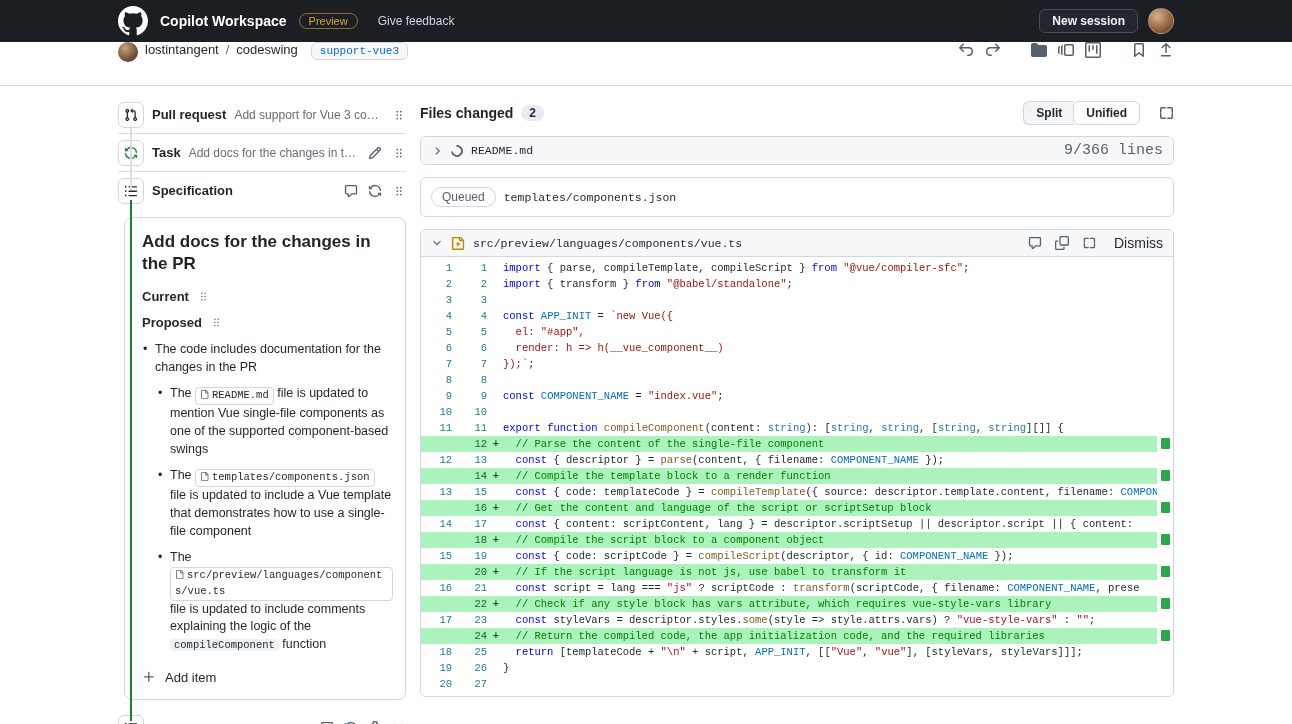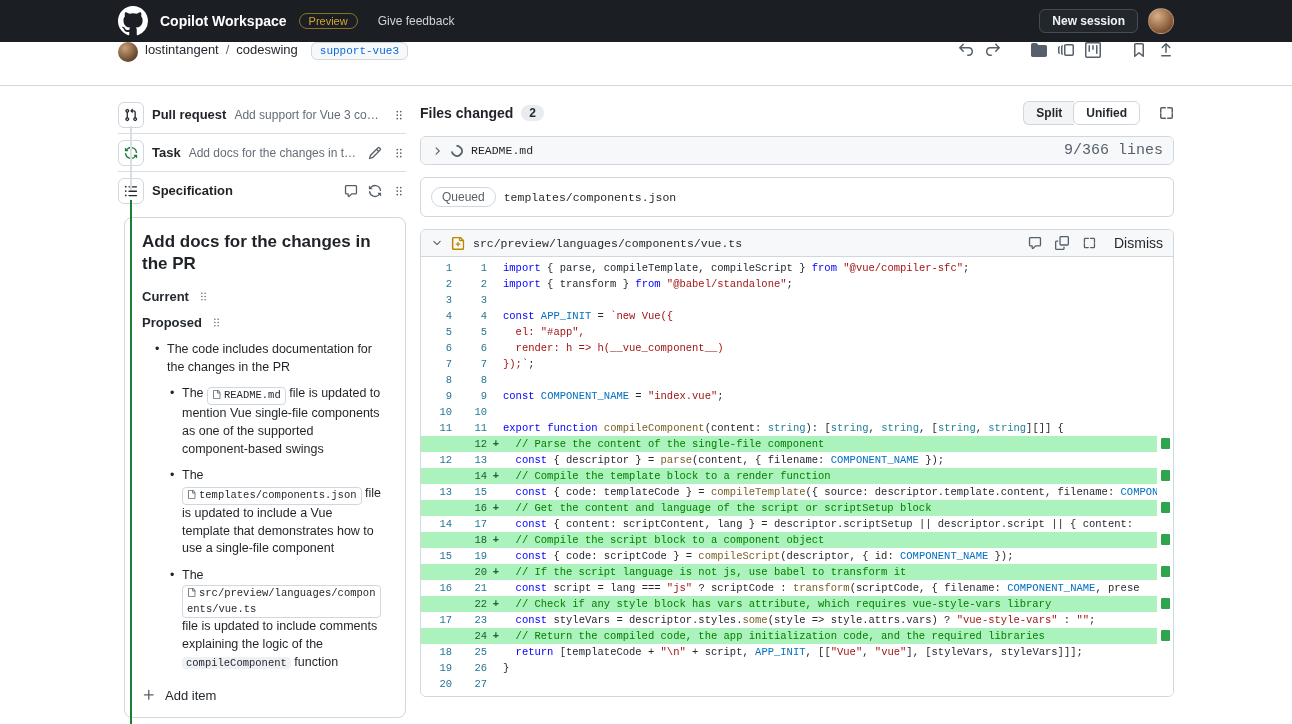--- a/index.html
+++ b/index.html
@@ -47,21 +47,21 @@
   .srow-label { font-size:13px; font-weight:700; white-space:nowrap; }
   .srow-summary { font-size:12px; color:#656d76; flex:1; min-width:0; overflow:hidden; text-overflow:ellipsis; white-space:nowrap; }
   .srow-actions { display:flex; align-items:center; gap:10px; margin-left:auto; color:#57606a; flex-shrink:0; }
   .srow-actions .ic { cursor:pointer; }
 
   
   .spec-card { border:1px solid #d0d7de; border-radius:8px; background:#fff; margin:8px 0 10px 6px; padding:13px 12px 14px 17px; position:relative; z-index:1; }
   .spec-title { font-size:17px; font-weight:700; line-height:1.32; color:#1f2328; margin-bottom:13px; }
   .spec-sub { display:flex; align-items:center; gap:8px; font-size:13px; font-weight:600; color:#24292f; margin:11px 0; }
   .spec-sub .ic { color:#656d76; cursor:grab; }
-  .spec-list { list-style:none; font-size:12.5px; line-height:1.42; color:#1f2328; margin:4px 12px 2px; }
+  .spec-list { list-style:none; font-size:12.5px; line-height:1.42; color:#1f2328; margin:4px 0 2px; }
   .spec-list li { position:relative; padding-left:13px; margin:9px 0; }
   .spec-list li::before { content:"\2022"; position:absolute; left:1px; top:0; }
   .spec-list li.lvl2 { margin-left:15px; }
   .file-chip { display:inline-block; max-width:100%; border:1px solid #d0d7de; border-radius:4px; background:#fff; padding:0 4px; font-family:"Liberation Mono","DejaVu Sans Mono",monospace; font-size:10.5px; line-height:1.5; word-break:break-all; color:#1f2328; cursor:pointer; vertical-align:-1px; }
   .file-chip svg { vertical-align:-1px; margin-right:3px; color:#656d76; }
   .inline-code { font-family:"Liberation Mono","DejaVu Sans Mono",monospace; font-size:10.5px; background:#eff2f5; border-radius:4px; padding:0 4px; }
   .add-item { display:flex; align-items:center; gap:9px; font-size:13px; color:#24292f; margin-top:16px; cursor:pointer; }
   .add-item .ic { color:#57606a; }
 
   

